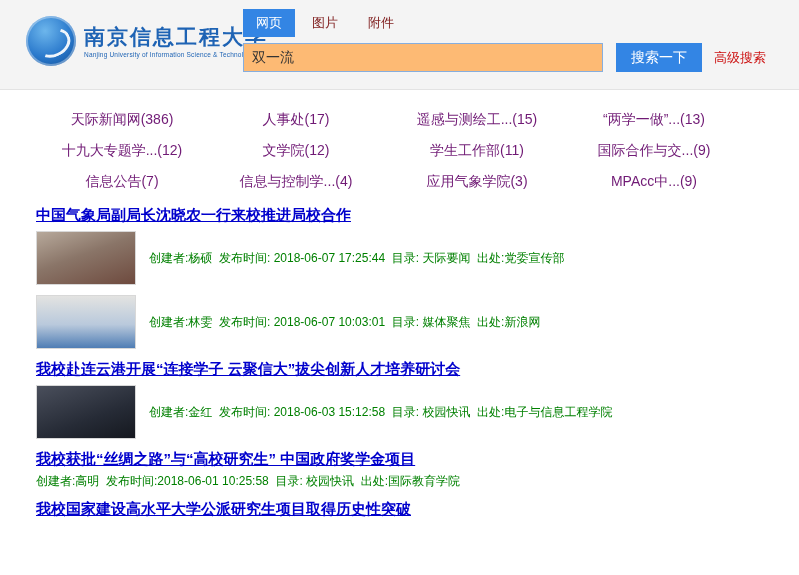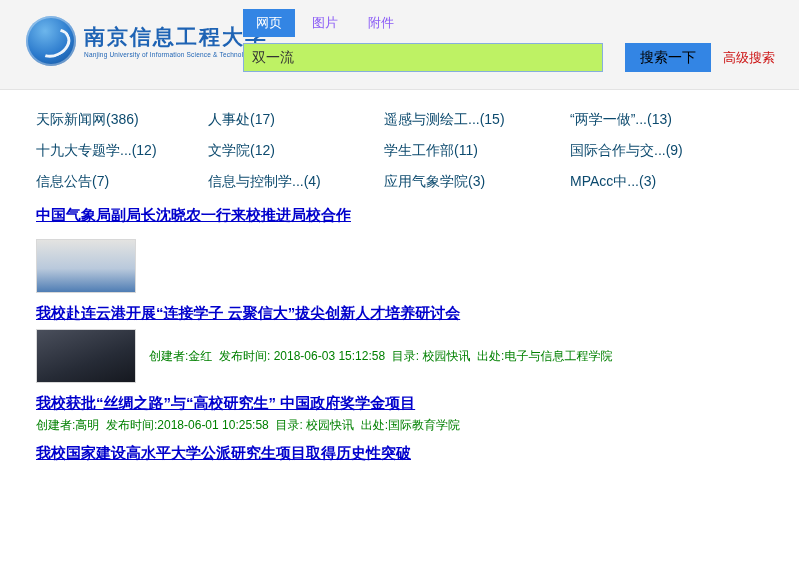--- a/index.html
+++ b/index.html
@@ -14,34 +14,34 @@
     background:radial-gradient(circle at 38% 30%, #6db6ec 0%, #2a79cc 55%, #0d4a92 100%);
     position:relative; box-shadow:inset 0 0 0 2px rgba(255,255,255,.35); }
   .logo-mark::after { content:""; position:absolute; left:9px; top:13px; width:30px; height:22px;
     border-radius:50%; border:3px solid rgba(255,255,255,.92);
     border-top-color:transparent; border-left-color:transparent; transform:rotate(-25deg); }
   .logo-cn { font-size:21px; font-weight:bold; color:#1e63b4; letter-spacing:2px; line-height:1.2; }
   .logo-en { font-size:6.5px; color:#1e63b4; margin-top:2px; letter-spacing:.2px; }
 
   .search-area { position:absolute; left:243px; top:9px; }
   .tabs { display:flex; align-items:flex-start; gap:4px; margin-bottom:6px; }
-  .tab { font-size:13px; color:#8b5cf6; padding:5px 13px; cursor:pointer; }
+  .tab { font-size:13px; color:#7f1d1d; padding:5px 13px; cursor:pointer; }
   .tab.active { background:#3385e4; color:#fff; }
   .search-row { display:flex; align-items:center; }
   .search-input { width:360px; height:29px; border:1px solid #86aede; padding:0 8px;
-    font-size:14px; color:#333; outline:none; background:#bef264; }
-  .search-button { width:86px; height:29px; margin-left:22px; border:none; background:#3385e4;
-    color:#000000; font-size:14px; cursor:pointer; }
+    font-size:14px; color:#333; outline:none; background:#fdba74; }
+  .search-button { width:86px; height:29px; margin-left:13px; border:none; background:#3385e4;
+    color:#ffffff; font-size:14px; cursor:pointer; }
   .advanced-link { margin-left:12px; font-size:13px; color:#cc1111; text-decoration:none; cursor:pointer; }
 
   
   .content { padding:0 30px 0 36px; }
   .categories { display:grid; grid-template-columns:172px 176px 186px 168px; margin-top:14px; }
-  .cat { display:block; height:31px; line-height:31px; font-size:14px; color:#0c4a6e;
-    text-decoration:none; cursor:pointer; white-space:nowrap; overflow:hidden; }
+  .cat { display:block; height:31px; line-height:31px; font-size:14px; color:#701a75;
+    text-decoration:none; cursor:pointer; white-space:nowrap; overflow:hidden;text-align:center; }
 
   
   .results { margin-top:8px; }
   .result { margin-bottom:10px; }
   .result-title { display:inline-block; font-size:15px; font-weight:bold; color:#0000cc;
     text-decoration:underline; cursor:pointer; margin-bottom:4px; line-height:20px; }
   .result-body { display:flex; align-items:center; gap:13px; margin:2px 0 6px; }
   .thumb { width:100px; height:54px; flex:none; border:1px solid #d8d8d8; cursor:pointer; }
   .thumb.t0 { background:linear-gradient(160deg,#b7a99b 0%,#8a7568 45%,#6e4a3e 100%); }
   .thumb.t1 { background:linear-gradient(180deg,#e3e3e1 0%,#b9c9dc 55%,#4f7db4 100%); }
@@ -81,32 +81,37 @@
     <a class="cat">人事处(17)</a>
     <a class="cat">遥感与测绘工...(15)</a>
     <a class="cat">“两学一做”...(13)</a>
     <a class="cat">十九大专题学...(12)</a>
     <a class="cat">文学院(12)</a>
     <a class="cat">学生工作部(11)</a>
     <a class="cat">国际合作与交...(9)</a>
     <a class="cat">信息公告(7)</a>
     <a class="cat">信息与控制学...(4)</a>
     <a class="cat">应用气象学院(3)</a>
-    <a class="cat">MPAcc中...(3)</a>
+    <a class="cat">MPAcc中...(9)</a>
   </div>
 
   <div class="results">
 
     <div class="result">
       <a class="result-title">中国气象局副局长沈晓农一行来校推进局校合作</a>
+      <div class="result-body">
+        <div class="thumb t0"></div>
+        <div class="meta">创建者:杨硕  发布时间: 2018-06-07 17:25:44  目录: 天际要闻  出处:党委宣传部</div>
+      </div>
     </div>
 
     <div class="result">
       <div class="result-body">
         <div class="thumb t1"></div>
+        <div class="meta">创建者:林雯  发布时间: 2018-06-07 10:03:01  目录: 媒体聚焦  出处:新浪网</div>
       </div>
     </div>
 
     <div class="result">
       <a class="result-title">我校赴连云港开展“连接学子 云聚信大”拔尖创新人才培养研讨会</a>
       <div class="result-body">
         <div class="thumb t2"></div>
         <div class="meta">创建者:金红  发布时间: 2018-06-03 15:12:58  目录: 校园快讯  出处:电子与信息工程学院</div>
       </div>
     </div>

